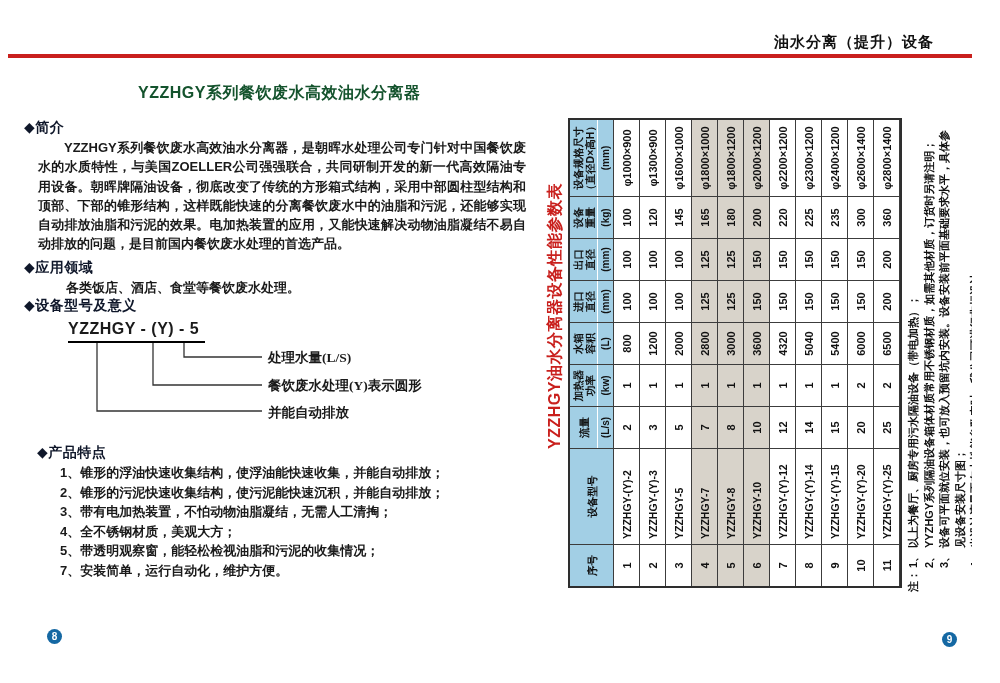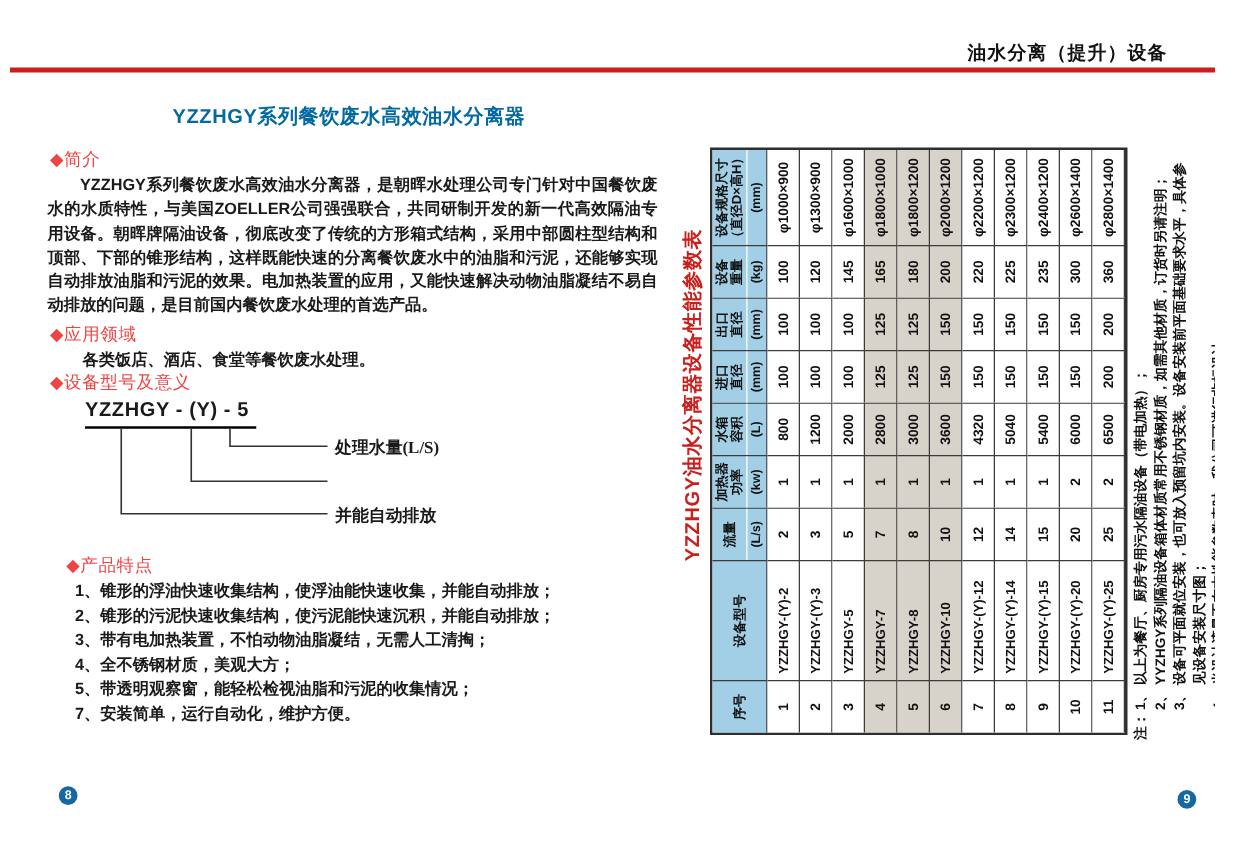--- a/index.html
+++ b/index.html
@@ -2,23 +2,23 @@
 <html><head>
 <meta charset="utf-8">
 <style>
   html,body{margin:0;padding:0;background:#ffffff;}
   .page{position:relative;width:972px;height:683px;background:#ffffff;overflow:hidden;
         font-family:"Liberation Sans","DejaVu Sans",sans-serif;color:#1a1a1a;border-radius:28px;}
   
   .top-header{position:absolute;top:33px;right:38px;font-size:15px;font-weight:bold;
               letter-spacing:1px;color:#111;}
   .red-rule{position:absolute;top:54px;left:8px;width:984px;height:4px;background:#c9201d;}
-  .doc-title{position:absolute;left:138px;top:83px;font-size:16px;font-weight:bold;color:#0369a1;letter-spacing:0.5px;}
-  
-  .sec-h{position:absolute;left:40px;font-size:14px;font-weight:normal;color:#ef4444;letter-spacing:0.5px;}
+  .doc-title{position:absolute;left:138px;top:83px;font-size:16px;font-weight:bold;color:#14532d;letter-spacing:0.5px;}
+  
+  .sec-h{position:absolute;left:24px;font-size:14px;font-weight:bold;color:#0f172a;letter-spacing:0.5px;}
   .h-intro{top:119px;} .h-app{top:259px;} .h-model{top:297px;} .h-feat{top:444px;margin-left:13px;}
   .body-par{position:absolute;left:38px;top:138px;width:488px;font-size:13px;line-height:19.3px;
             font-weight:bold;text-align:justify;text-indent:2em;}
   .app-line{position:absolute;left:66px;top:279px;font-size:13px;font-weight:bold;}
   .model-string{position:absolute;left:68px;top:320px;font-size:16px;font-weight:bold;
                 letter-spacing:0.5px;border-bottom:2px solid #000000;padding:0 6px 3px 0;}
   .model-lines{position:absolute;left:38px;top:343px;}
   .model-label{position:absolute;left:268px;font-size:13.5px;font-weight:bold;font-family:Liberation Serif, serif;}
   .ml-0{top:349px;} .ml-1{top:377px;} .ml-2{top:404px;}
   .features{position:absolute;left:60px;top:463px;font-size:13px;line-height:19.6px;font-weight:bold;}
@@ -75,20 +75,21 @@
   <div class="app-line">各类饭店、酒店、食堂等餐饮废水处理。</div>
 
   <div class="sec-h h-model">◆设备型号及意义</div>
   <div class="model-string">YZZHGY - (Y) - 5</div>
   <svg class="model-lines" width="420" height="95" viewBox="0 0 420 95">
     <path d="M59 0 V68 H224" fill="none" stroke="#333" stroke-width="1.3"></path>
     <path d="M115 0 V42 H224" fill="none" stroke="#333" stroke-width="1.3"></path>
     <path d="M146 0 V14 H224" fill="none" stroke="#333" stroke-width="1.3"></path>
   </svg>
   <div class="model-label ml-0">处理水量(L/S)</div>
+  <div class="model-label ml-1">餐饮废水处理(Y)表示圆形</div>
   <div class="model-label ml-2">并能自动排放</div>
 
   <div class="sec-h h-feat">◆产品特点</div>
   <div class="features">
     <div class="feat">1、锥形的浮油快速收集结构，使浮油能快速收集，并能自动排放；</div>
     <div class="feat">2、锥形的污泥快速收集结构，使污泥能快速沉积，并能自动排放；</div>
     <div class="feat">3、带有电加热装置，不怕动物油脂凝结，无需人工清掏；</div>
     <div class="feat">4、全不锈钢材质，美观大方；</div>
     <div class="feat">5、带透明观察窗，能轻松检视油脂和污泥的收集情况；</div>
     <div class="feat">7、安装简单，运行自动化，维护方便。</div>

